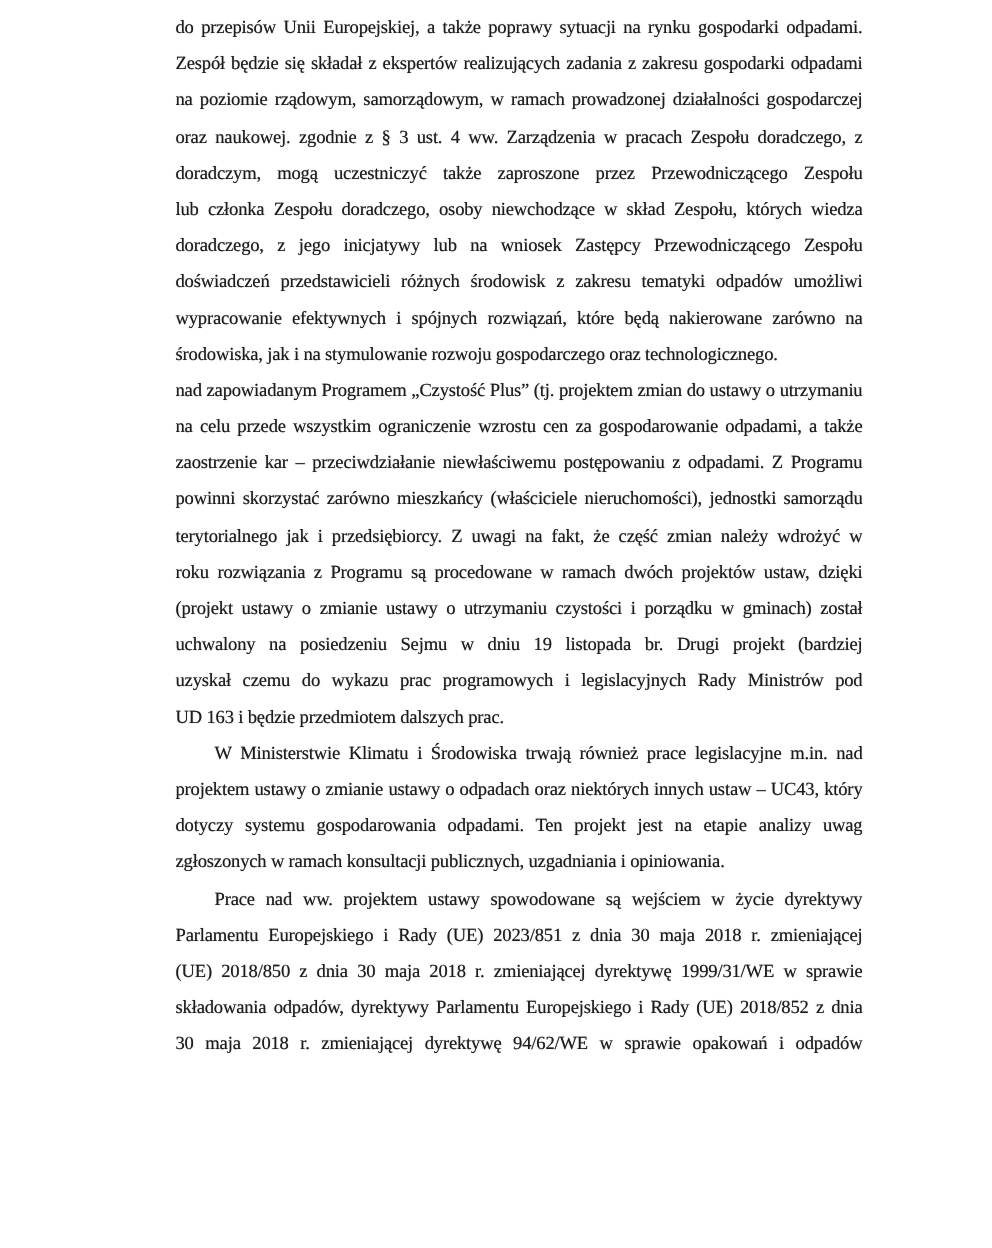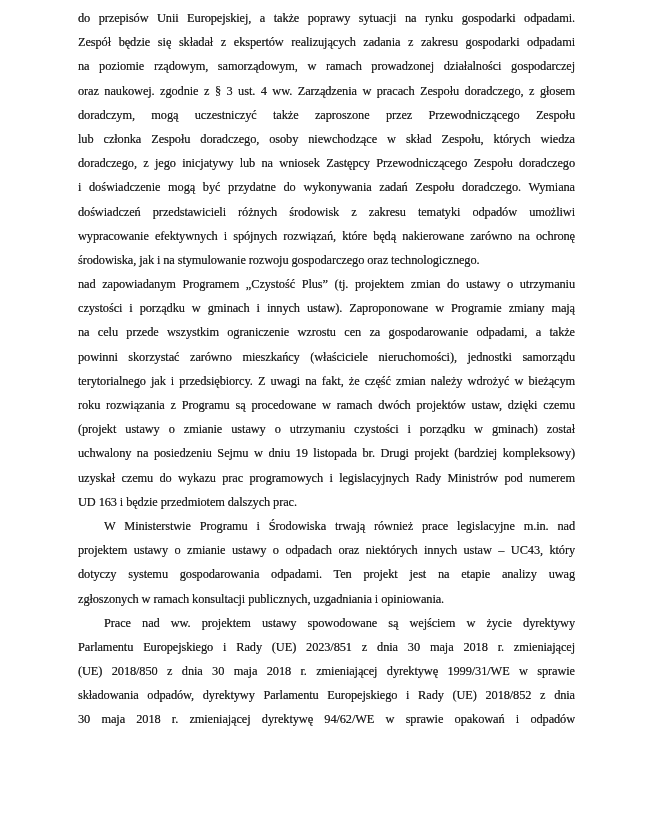--- a/index.html
+++ b/index.html
@@ -9,21 +9,21 @@
   }
   body {
     width: 661px;
     height: 832px;
     overflow: hidden;
   }
   .page {
     box-sizing: border-box;
     width: 661px;
     height: 832px;
-    padding: 6px 86px 0 78px;
+    padding: 6px 86px 0 117px;
     font-family: "Liberation Serif", "DejaVu Serif", serif;
     font-size: 12.4px;
     letter-spacing: -0.12px;
     color: #1d1d1d;
     
     filter: blur(0.25px);
     text-shadow: 0 0 0.55px rgba(20,20,20,0.65);
   }
   .line {
     height: 24.2px;
@@ -46,35 +46,34 @@
 
 <div class="page" style="color: rgb(29, 29, 29);">
   <div id="doc-body">
       <div class="line">do przepisów Unii Europejskiej, a także poprawy sytuacji na rynku gospodarki odpadami.</div>
       <div class="line">Zespół będzie się składał z ekspertów realizujących zadania z zakresu gospodarki odpadami</div>
       <div class="line">na poziomie rządowym, samorządowym, w ramach prowadzonej działalności gospodarczej</div>
       <div class="line">oraz naukowej. zgodnie z § 3 ust. 4 ww. Zarządzenia w pracach Zespołu doradczego, z głosem</div>
       <div class="line">doradczym, mogą uczestniczyć także zaproszone przez Przewodniczącego Zespołu</div>
       <div class="line">lub członka Zespołu doradczego, osoby niewchodzące w skład Zespołu, których wiedza</div>
       <div class="line">doradczego, z jego inicjatywy lub na wniosek Zastępcy Przewodniczącego Zespołu doradczego</div>
-      <div class="line">i doświadczenie mogą być przydatne do wykonywania zadań Zespołu doradczego. Wymiana</div>
       <div class="line">doświadczeń przedstawicieli różnych środowisk z zakresu tematyki odpadów umożliwi</div>
       <div class="line">wypracowanie efektywnych i spójnych rozwiązań, które będą nakierowane zarówno na ochronę</div>
       <div class="line endline">środowiska, jak i na stymulowanie rozwoju gospodarczego oraz technologicznego.</div>
       <div class="line">nad zapowiadanym Programem „Czystość Plus” (tj. projektem zmian do ustawy o utrzymaniu</div>
-      <div class="line">czystości  i porządku w gminach i innych ustaw). Zaproponowane w Programie zmiany mają</div>
       <div class="line">na celu przede wszystkim ograniczenie wzrostu cen za gospodarowanie odpadami, a także</div>
+      <div class="line">zaostrzenie kar – przeciwdziałanie niewłaściwemu postępowaniu z odpadami. Z Programu</div>
       <div class="line">powinni skorzystać zarówno mieszkańcy (właściciele nieruchomości), jednostki samorządu</div>
       <div class="line">terytorialnego jak i przedsiębiorcy. Z uwagi na fakt, że część zmian należy wdrożyć w bieżącym</div>
       <div class="line">roku rozwiązania z Programu są procedowane w ramach dwóch projektów ustaw, dzięki czemu</div>
       <div class="line">(projekt ustawy o zmianie ustawy o utrzymaniu czystości  i porządku w gminach) został</div>
       <div class="line">uchwalony na posiedzeniu Sejmu w dniu 19 listopada br. Drugi projekt (bardziej kompleksowy)</div>
       <div class="line">uzyskał czemu do wykazu prac programowych i legislacyjnych Rady Ministrów pod numerem</div>
       <div class="line endline">UD 163 i będzie przedmiotem dalszych prac.</div>
-      <div class="line indent">W Ministerstwie Programu i Środowiska trwają również prace legislacyjne m.in. nad</div>
+      <div class="line indent">W Ministerstwie Klimatu i Środowiska trwają również prace legislacyjne m.in. nad</div>
       <div class="line">projektem ustawy o zmianie ustawy o odpadach oraz niektórych innych ustaw – UC43, który</div>
       <div class="line">dotyczy systemu gospodarowania odpadami. Ten projekt jest na etapie analizy uwag</div>
       <div class="line endline">zgłoszonych w ramach konsultacji publicznych, uzgadniania i opiniowania.</div>
       <div class="line indent">Prace nad ww. projektem ustawy spowodowane są wejściem w życie dyrektywy</div>
       <div class="line">Parlamentu Europejskiego i Rady (UE) 2023/851 z dnia 30 maja 2018 r. zmieniającej</div>
       <div class="line">(UE) 2018/850 z dnia 30 maja 2018 r. zmieniającej dyrektywę 1999/31/WE w sprawie</div>
       <div class="line">składowania odpadów, dyrektywy Parlamentu Europejskiego i Rady (UE) 2018/852 z dnia</div>
       <div class="line">30 maja 2018 r. zmieniającej dyrektywę 94/62/WE w sprawie opakowań i odpadów</div>
     </div>
 </div>

